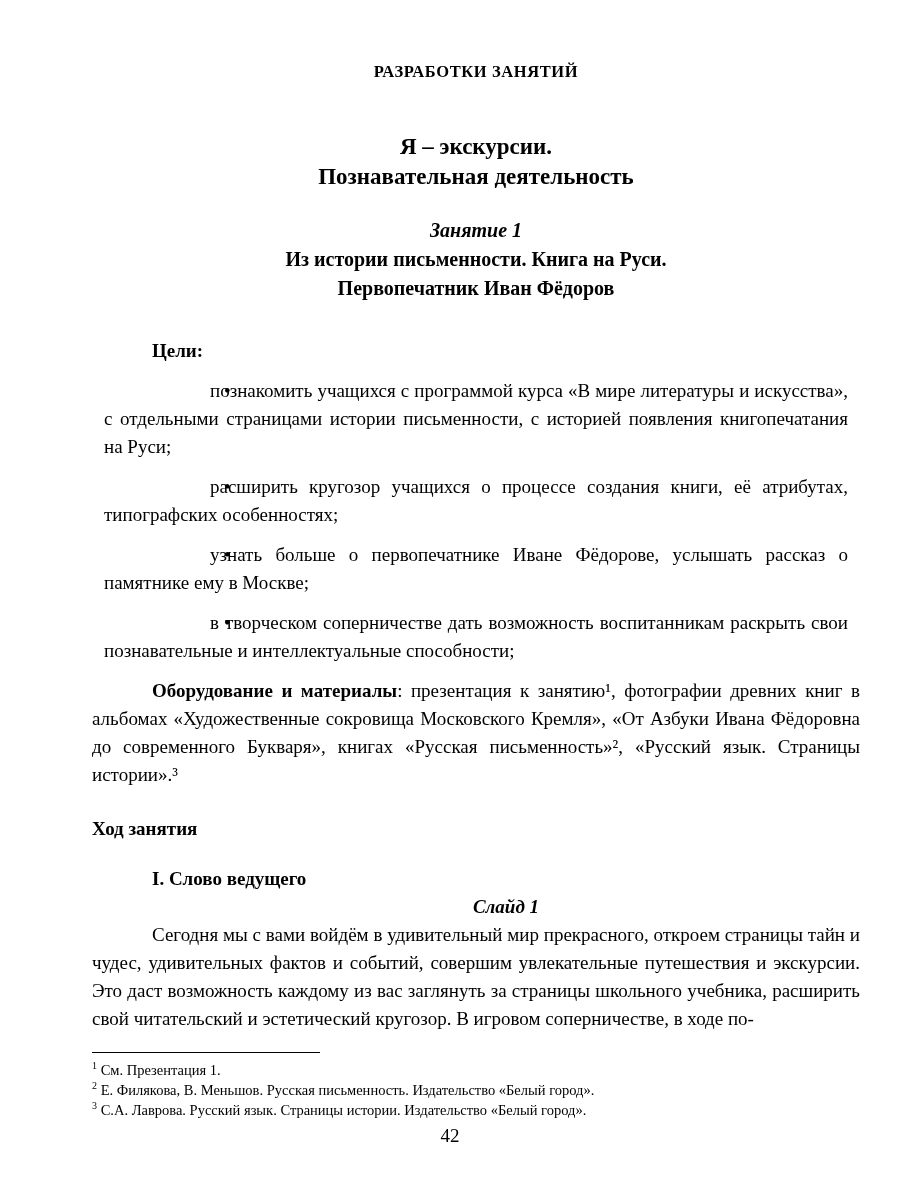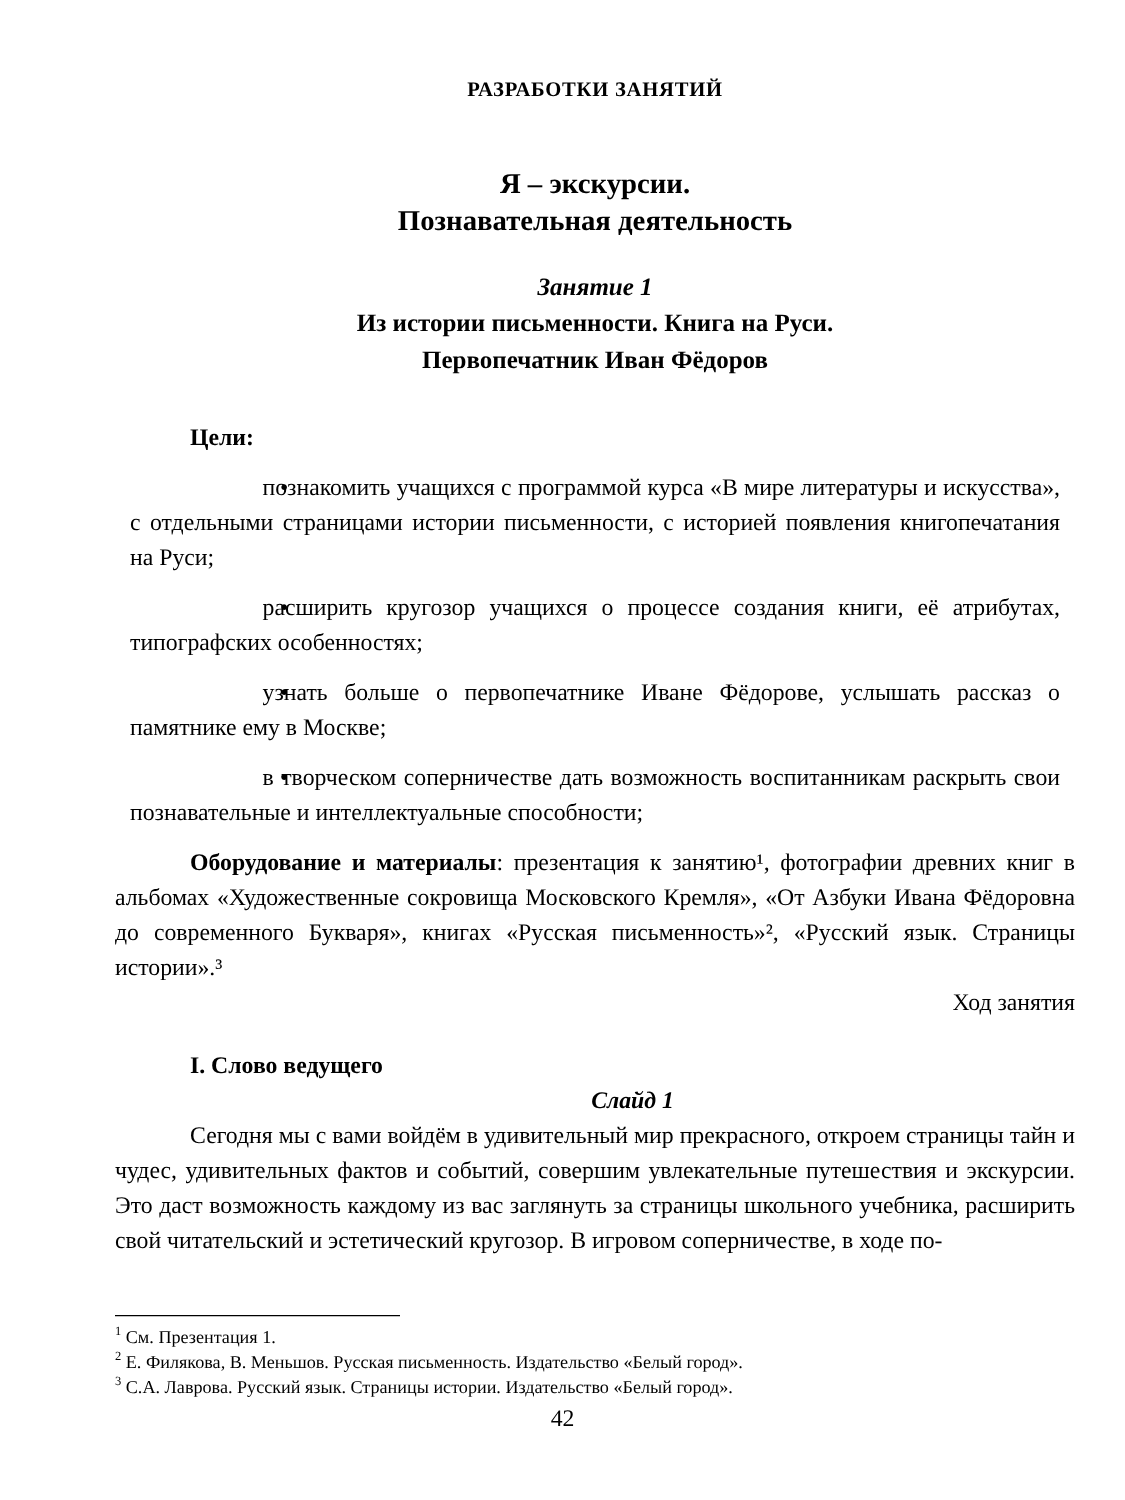--- a/index.html
+++ b/index.html
@@ -57,22 +57,23 @@
     display: inline-block;
     width: 46px;
   }
   p.para {
     margin: 0;
     text-indent: 60px;
     text-align: justify;
   }
   .lead { font-weight: bold; }
   .section-heading {
-    text-align: right;
-    font-weight: normal;
+    text-align: left;
+    font-weight: bold;
+    margin-top: 26px;
   }
   .subsection-heading {
     font-weight: bold;
     text-indent: 60px;
     margin-top: 22px;
   }
   .slide-label {
     font-weight: bold;
     font-style: italic;
     text-indent: 60px;

